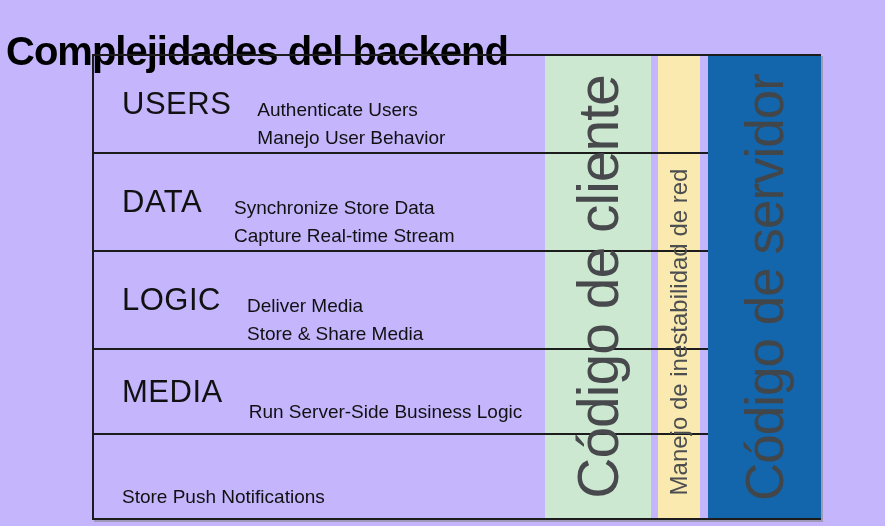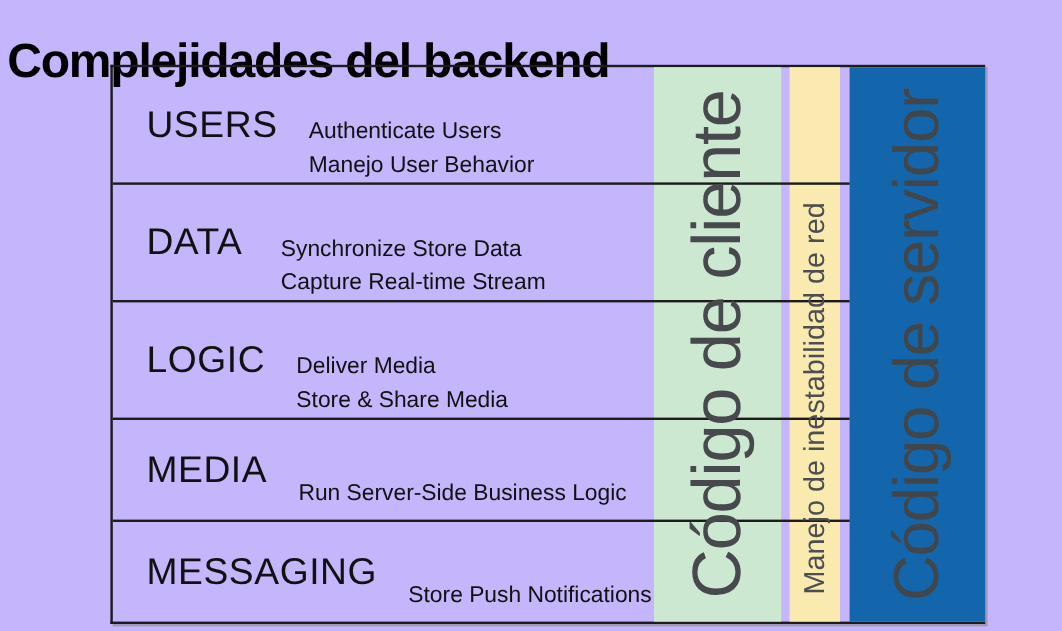--- a/index.html
+++ b/index.html
@@ -67,21 +67,20 @@
           <div>Store &amp; Share Media</div>
         </div>
       </div>
       <div class="row">
         <div class="cat">MEDIA</div>
         <div class="items">
           <div>Run Server-Side Business Logic</div>
         </div>
       </div>
       <div class="row">
-        <div class="cat">MESSAGING</div>
         <div class="items">
           <div>Store Push Notifications</div>
         </div>
       </div>
     </div>
 
     <div class="band-label-box pos-client">
       <span class="v-label" style="color: rgb(71, 73, 76);">Código de cliente</span>
     </div>
     <div class="band-label-box pos-network">

